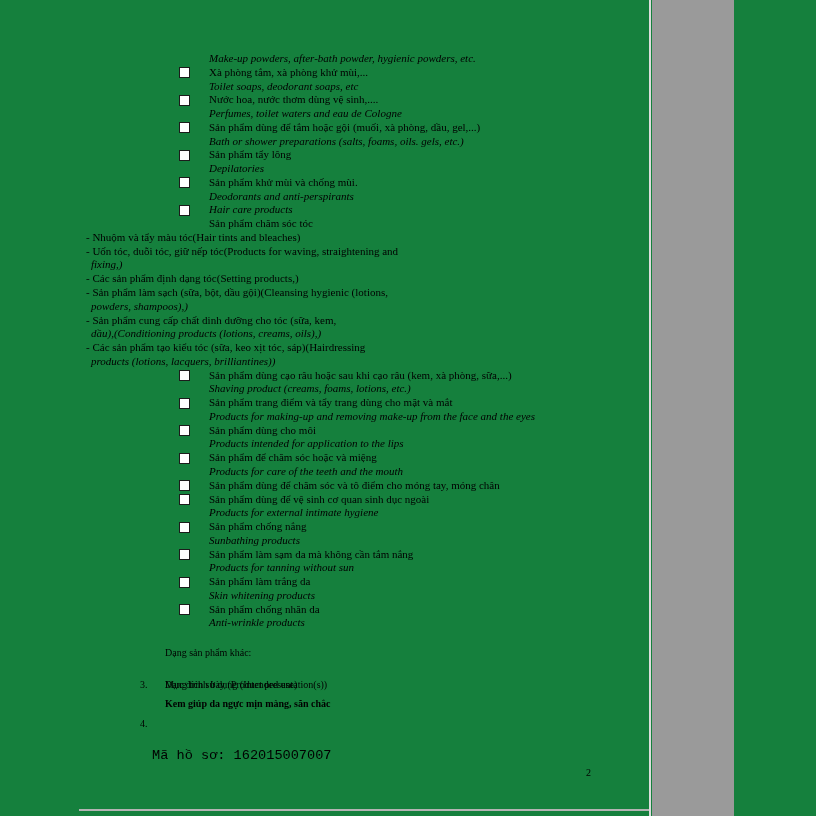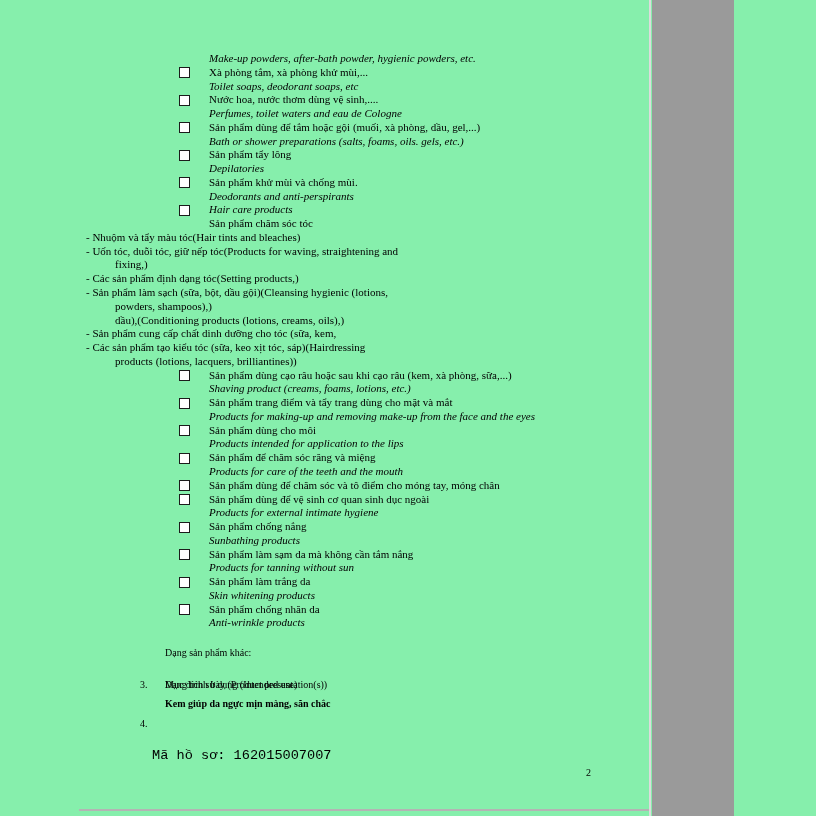--- a/index.html
+++ b/index.html
@@ -1,33 +1,33 @@
 <!DOCTYPE html>
 <html><head>
 <meta charset="utf-8">
 <style>
   html,body { margin:0; padding:0; }
   body {
     width:816px; height:816px; background:#ffffff;
     font-family:"Liberation Serif", serif; color:#000;
     position:relative; overflow:hidden;
   }
-  .page { position:absolute; left:0; top:0; width:816px; height:816px; background:#86efac; }
+  .page { position:absolute; left:0; top:0; width:816px; height:816px; background:#15803d; }
 
   
   .gray-band { position:absolute; left:652px; top:0; width:82px; height:816px; background:#9a9a9a; }
   .band-edge { position:absolute; left:649px; top:0; width:2px; height:816px; background:#dcdcdc; }
   .bottom-edge { position:absolute; left:79px; top:809px; width:571px; height:2px; background:#b4b4b4; }
 
   
   .checklist { position:absolute; left:0; top:52px; width:650px; }
   .ln { position:relative; height:13.78px; line-height:13.78px; font-size:11px;
         padding-left:209px; white-space:nowrap; }
   .ln.dash { padding-left:86px; }
-  .ln.wrap { padding-left:115px; }
+  .ln.wrap { padding-left:91px;font-style:italic; }
   .cbx { position:absolute; left:179px; top:1.5px; width:9px; height:9px;
          border:1.4px solid #1c1c1c; background:#fff; display:inline-block; }
   .t { display:inline-block; }
   .t.i { font-style:italic; }
 
   
   .abs { position:absolute; font-size:10px; line-height:14px; white-space:nowrap; }
   .num { left:140px; }
   .bold { font-weight:bold; }
   .mono { font-family:"Liberation Mono", "DejaVu Sans Mono", monospace; font-size:13.6px;padding-left:19px; }
@@ -50,31 +50,31 @@
       <div class="ln"><span class="cbx"></span><span class="t">Sản phẩm khử mùi và chống mùi.</span></div>
       <div class="ln"><span class="t i">Deodorants and anti-perspirants</span></div>
       <div class="ln"><span class="cbx"></span><span class="t i">Hair care products</span></div>
       <div class="ln"><span class="t">Sản phẩm chăm sóc tóc</span></div>
       <div class="ln dash"><span class="t">- Nhuộm và tẩy màu tóc(Hair tints and bleaches)</span></div>
       <div class="ln dash"><span class="t">- Uốn tóc, duỗi tóc, giữ nếp tóc(Products for waving, straightening and</span></div>
       <div class="ln wrap"><span class="t">fixing,)</span></div>
       <div class="ln dash"><span class="t">- Các sản phẩm định dạng tóc(Setting products,)</span></div>
       <div class="ln dash"><span class="t">- Sản phẩm làm sạch (sữa, bột, dầu gội)(Cleansing hygienic (lotions,</span></div>
       <div class="ln wrap"><span class="t">powders, shampoos),)</span></div>
+      <div class="ln dash"><span class="t">- Sản phẩm cung cấp chất dinh dưỡng cho tóc (sữa, kem,</span></div>
       <div class="ln wrap"><span class="t">dầu),(Conditioning products (lotions, creams, oils),)</span></div>
-      <div class="ln dash"><span class="t">- Sản phẩm cung cấp chất dinh dưỡng cho tóc (sữa, kem,</span></div>
       <div class="ln dash"><span class="t">- Các sản phẩm tạo kiểu tóc (sữa, keo xịt tóc, sáp)(Hairdressing</span></div>
       <div class="ln wrap"><span class="t">products (lotions, lacquers, brilliantines))</span></div>
       <div class="ln"><span class="cbx"></span><span class="t">Sản phẩm dùng cạo râu hoặc sau khi cạo râu (kem, xà phòng, sữa,...)</span></div>
       <div class="ln"><span class="t i">Shaving product (creams, foams, lotions, etc.)</span></div>
       <div class="ln"><span class="cbx"></span><span class="t">Sản phẩm trang điểm và tẩy trang dùng cho mặt và mắt</span></div>
       <div class="ln"><span class="t i">Products for making-up and removing make-up from the face and the eyes</span></div>
       <div class="ln"><span class="cbx"></span><span class="t">Sản phẩm dùng cho môi</span></div>
       <div class="ln"><span class="t i">Products intended for application to the lips</span></div>
-      <div class="ln"><span class="cbx"></span><span class="t">Sản phẩm để chăm sóc răng và miệng</span></div>
+      <div class="ln"><span class="cbx"></span><span class="t">Sản phẩm để chăm sóc hoặc và miệng</span></div>
       <div class="ln"><span class="t i">Products for care of the teeth and the mouth</span></div>
       <div class="ln"><span class="cbx"></span><span class="t">Sản phẩm dùng để chăm sóc và tô điểm cho móng tay, móng chân</span></div>
       <div class="ln"><span class="cbx"></span><span class="t">Sản phẩm dùng để vệ sinh cơ quan sinh dục ngoài</span></div>
       <div class="ln"><span class="t i">Products for external intimate hygiene</span></div>
       <div class="ln"><span class="cbx"></span><span class="t">Sản phẩm chống nắng</span></div>
       <div class="ln"><span class="t i">Sunbathing products</span></div>
       <div class="ln"><span class="cbx"></span><span class="t">Sản phẩm làm sạm da mà không cần tắm nắng</span></div>
       <div class="ln"><span class="t i">Products for tanning without sun</span></div>
       <div class="ln"><span class="cbx"></span><span class="t">Sản phẩm làm trắng da</span></div>
       <div class="ln"><span class="t i">Skin whitening products</span></div>

